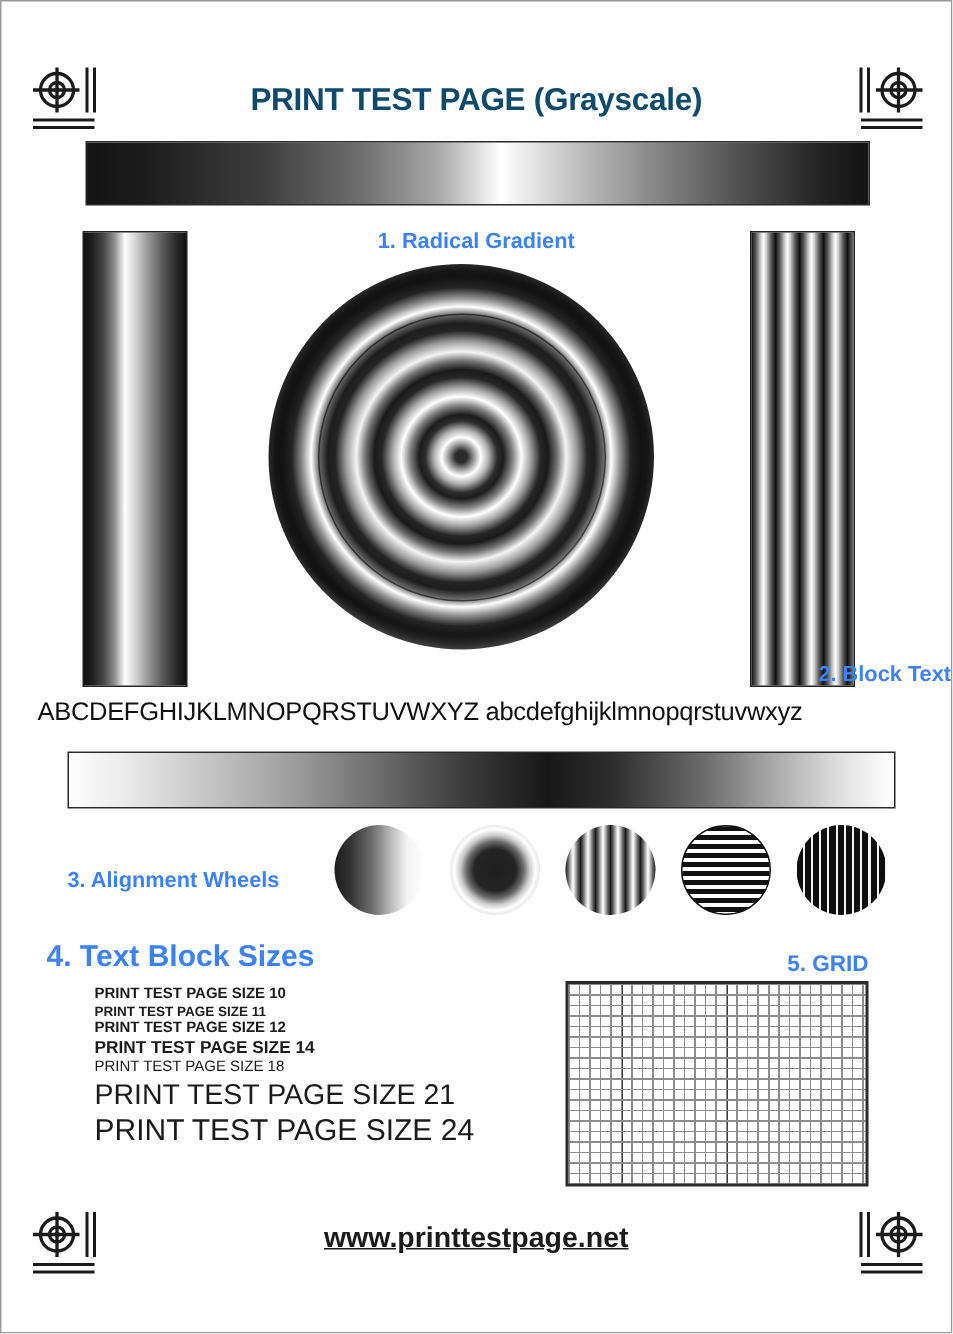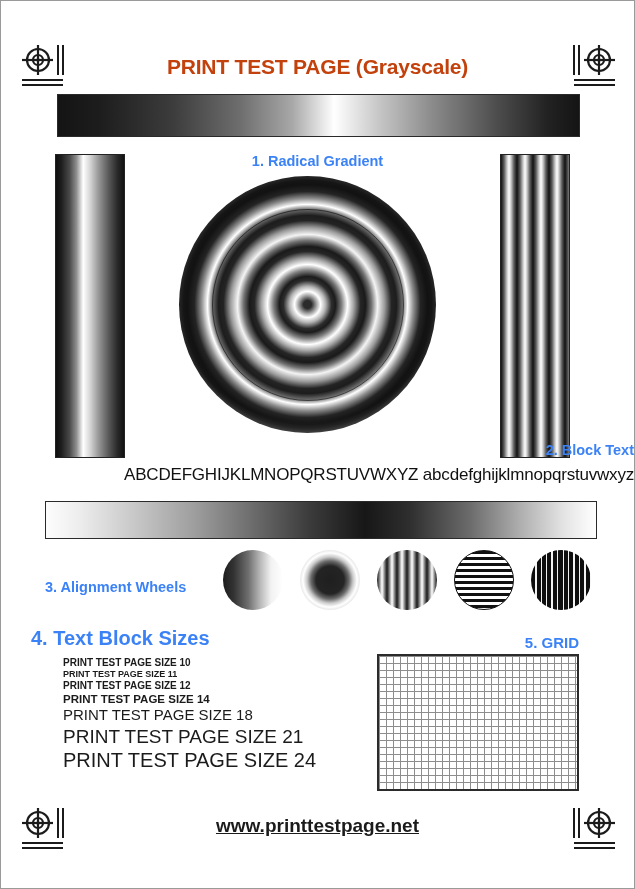--- a/index.html
+++ b/index.html
@@ -35,21 +35,21 @@
   .rm-br { left: 563px; top: 805px; }
 
   
   .page-title {
     position: absolute;
     left: 0; right: 0;
     top: 54px;
     text-align: center;
     font-size: 21px;
     font-weight: bold;
-    color: #c2410c;
+    color: #0c4a6e;
     letter-spacing: -0.2px;
   }
 
   
   .band {
     position: absolute;
     border: 1px solid #2a2a2a;
     box-sizing: border-box;
   }
   #band-top {
@@ -203,24 +203,25 @@
         rgba(255,255,255,0.16) 78%,
         rgba(0,0,0,0.10) 92%,
         rgba(0,0,0,0.28) 100%);
     pointer-events: none;
   }
 
   
   #alphabet-line {
     position: absolute;
     left: 0; right: 0; top: 464px;
-    text-align: right;
+    text-align: left;
     font-size: 17px;
     color: #111;
     letter-spacing: -0.2px;
+    padding-left: 24px;
   }
 
   
   #wheels-row {
     position: absolute;
     left: 222px; top: 549px;
     display: flex;
     gap: 17px;
   }
   .wheel {
@@ -392,21 +393,21 @@
     <div class="wheel wheel-hstripes"></div>
     <div class="wheel wheel-vstripes-dark"></div>
   </div>
 
   <div class="section-heading" id="h-textsizes">4. Text Block Sizes</div>
   <div id="text-sizes">
     <div class="size-line small" style="font-size:10px">PRINT TEST PAGE SIZE 10</div>
     <div class="size-line small" style="font-size:9px">PRINT TEST PAGE SIZE 11</div>
     <div class="size-line small" style="font-size:10px">PRINT TEST PAGE SIZE 12</div>
     <div class="size-line small" style="font-size:11.5px">PRINT TEST PAGE SIZE 14</div>
-    <div class="size-line large" style="font-size:15px">PRINT TEST PAGE SIZE 18</div>
+    <div class="size-line large" style="font-size:10px">PRINT TEST PAGE SIZE 18</div>
     <div class="size-line large" style="font-size:19px">PRINT TEST PAGE SIZE 21</div>
     <div class="size-line large" style="font-size:20px">PRINT TEST PAGE SIZE 24</div>
   </div>
 
   <div class="section-heading" id="h-grid">5. GRID</div>
   <div id="grid-box"></div>
 
   <div id="footer-url">www.printtestpage.net</div>
 
 </div>

